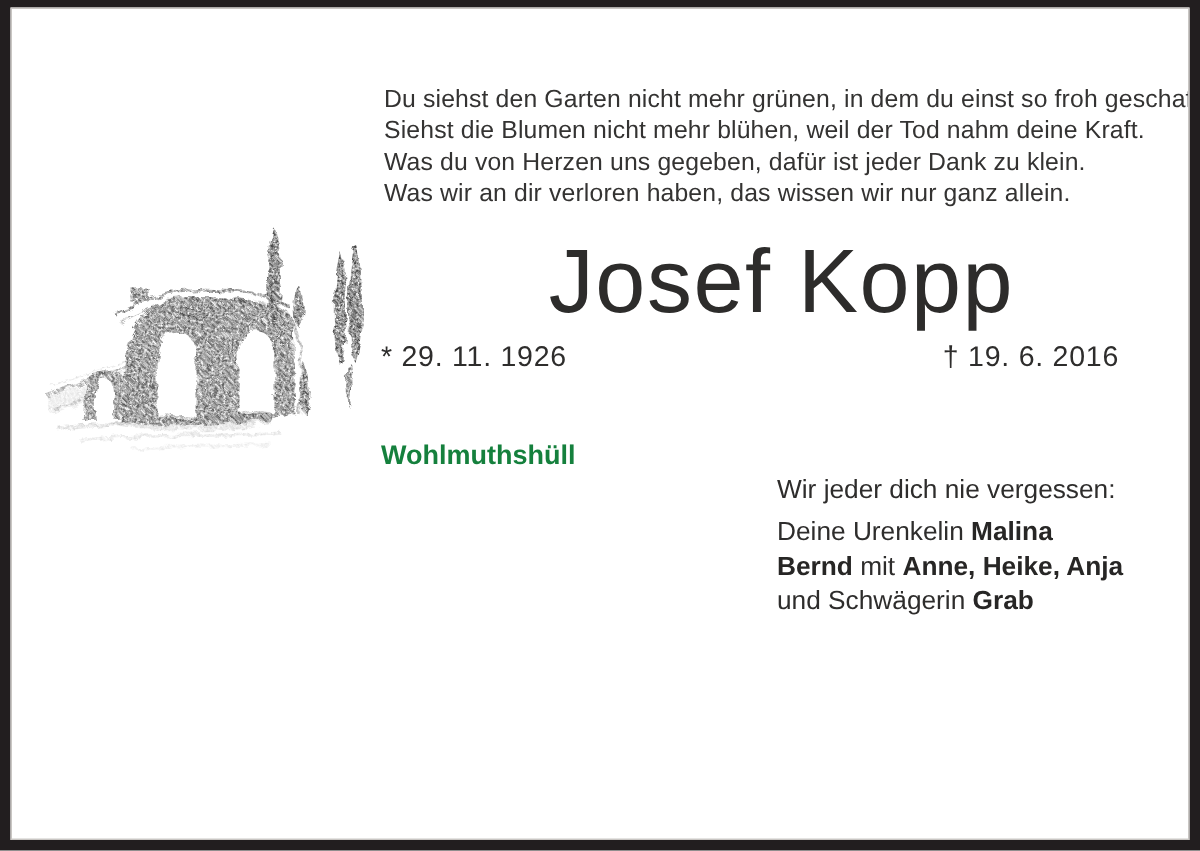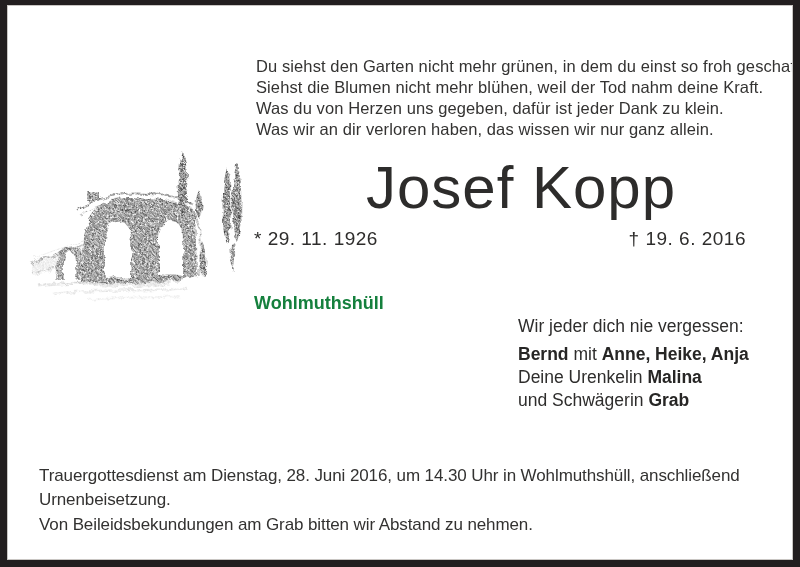--- a/index.html
+++ b/index.html
@@ -134,24 +134,19 @@
 
   <div class="abs dates">
     <span>* 29. 11. 1926</span>
     <span>† 19. 6. 2016</span>
   </div>
 
   <div class="abs residence">Wohlmuthshüll</div>
 
   <div class="abs farewell">
     <div class="intro">Wir jeder dich nie vergessen:</div>
+    <div><span>Deine Urenkelin </span><b>Malina</b></div>
     <div><b>Bernd</b><span> mit </span><b>Anne, Heike, Anja</b></div>
-    <div><span>Deine Urenkelin </span><b>Malina</b></div>
     <div><span>und Schwägerin </span><b>Grab</b></div>
   </div>
 
-  <div class="abs service">
-    <div>Trauergottesdienst am Dienstag, 28. Juni 2016, um 14.30 Uhr in Wohlmuthshüll, anschließend</div>
-    <div>Urnenbeisetzung.</div>
-    <div class="condolence">Von Beileidsbekundungen am Grab bitten wir Abstand zu nehmen.</div>
-  </div>
 
 </div>
 
 </body></html>

